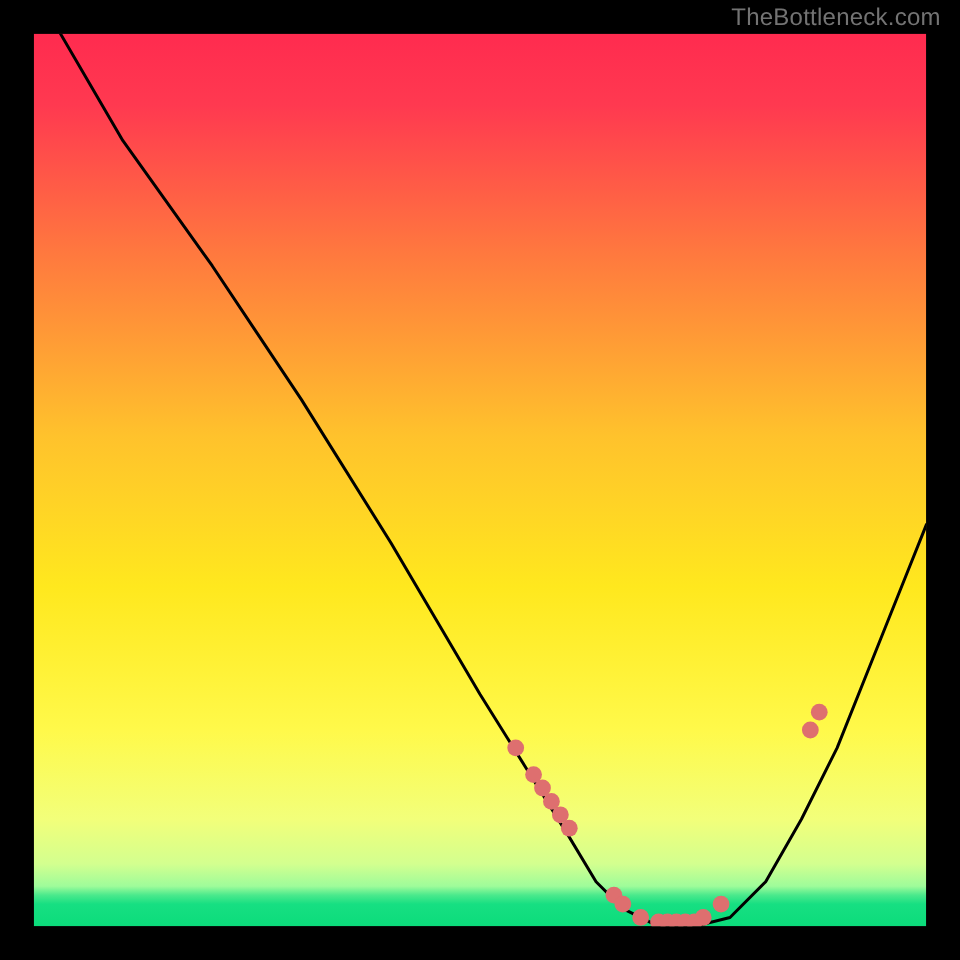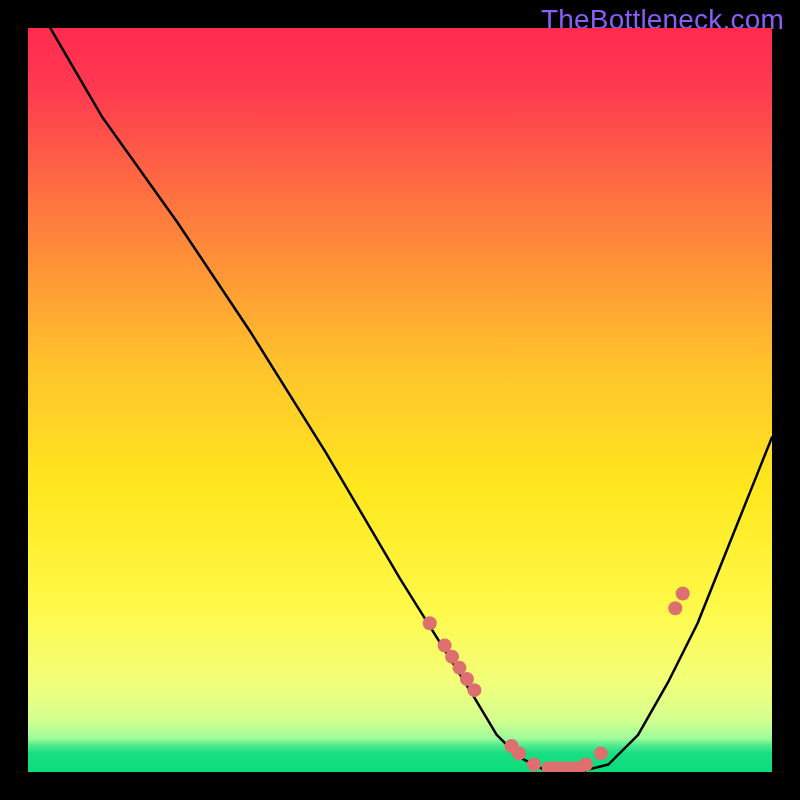--- a/index.html
+++ b/index.html
@@ -24,22 +24,22 @@
     left: 28px;
     top: 28px;
     width: 744px;
     height: 744px;
     overflow: hidden;
   }
   .watermark {
     position: absolute;
     top: 4px;
     right: 16px;
-    color: #8b5cf6;
-    font-size: 28px;
+    color: #737373;
+    font-size: 20px;
     font-weight: 500;
     letter-spacing: 0.2px;
     user-select: none;
   }
   svg {
     display: block;
   }
 </style>
 </head>
 <body>

